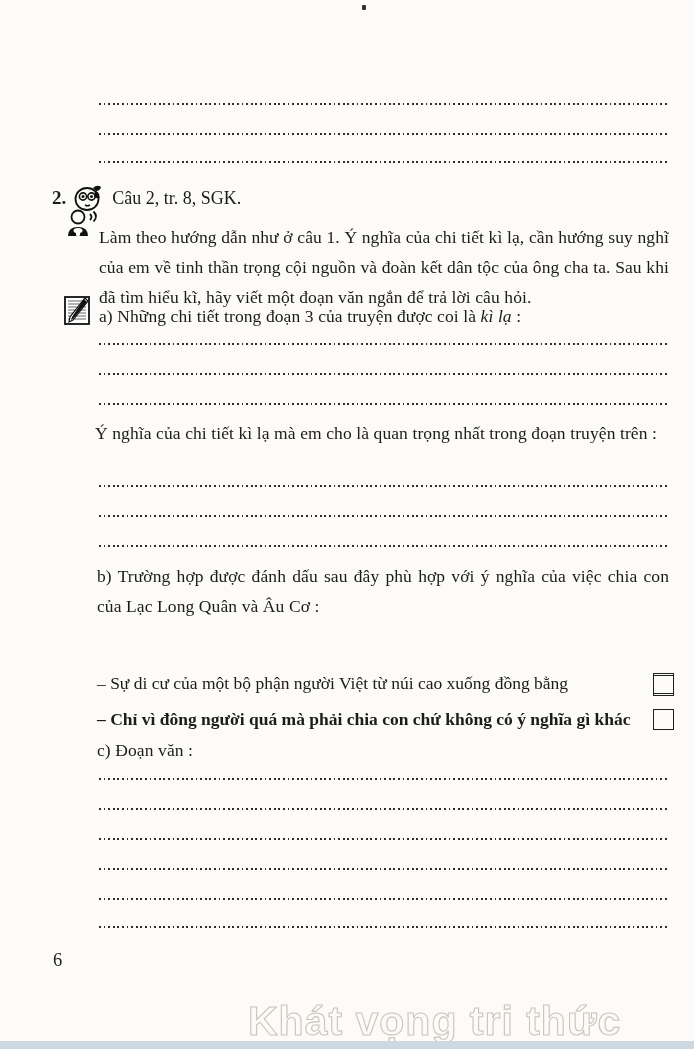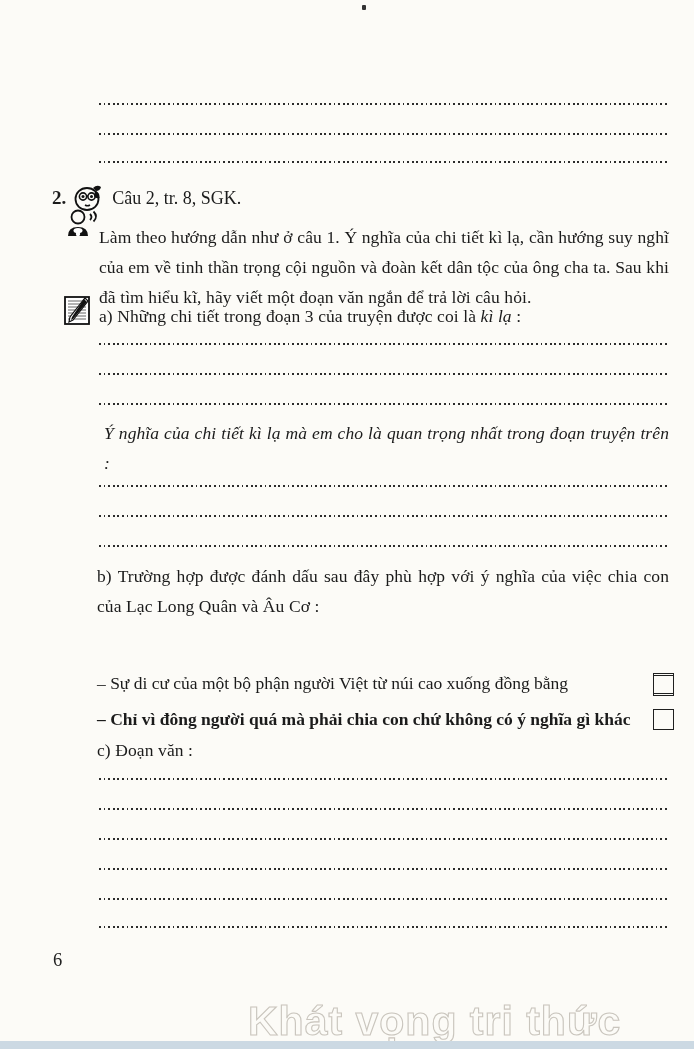--- a/index.html
+++ b/index.html
@@ -163,21 +163,21 @@
   </div>
 
   <div class="abs textline" style="left:99px; top:306px; right:25px;">
     <span>a) Những chi tiết trong đoạn 3 của truyện được coi là </span><span class="italic">kì lạ</span><span> :</span>
   </div>
 
   <div class="dotline" style="top:343px;"></div>
   <div class="dotline" style="top:373px;"></div>
   <div class="dotline" style="top:403px;"></div>
 
-  <div class="abs para" style="left:104px; top:418px; right:25px;font-style:italic;">Ý nghĩa của chi tiết kì lạ mà em cho là quan trọng nhất trong đoạn truyện trên :</div>
+  <div class="abs para" style="left:95px; top:418px; right:25px;">Ý nghĩa của chi tiết kì lạ mà em cho là quan trọng nhất trong đoạn truyện trên :</div>
 
   <div class="dotline" style="top:485px;"></div>
   <div class="dotline" style="top:515px;"></div>
   <div class="dotline" style="top:545px;"></div>
 
   <div class="abs para" style="left:97px; top:561px; right:25px;">b) Trường hợp được đánh dấu sau đây phù hợp với ý nghĩa của việc chia con của Lạc Long Quân và Âu Cơ :</div>
 
   <div class="opt-row" style="top:673px;">
     <span class="opt-label">– Sự di cư của một bộ phận người Việt từ núi cao xuống đồng bằng</span>
     <span class="checkbox"></span>

